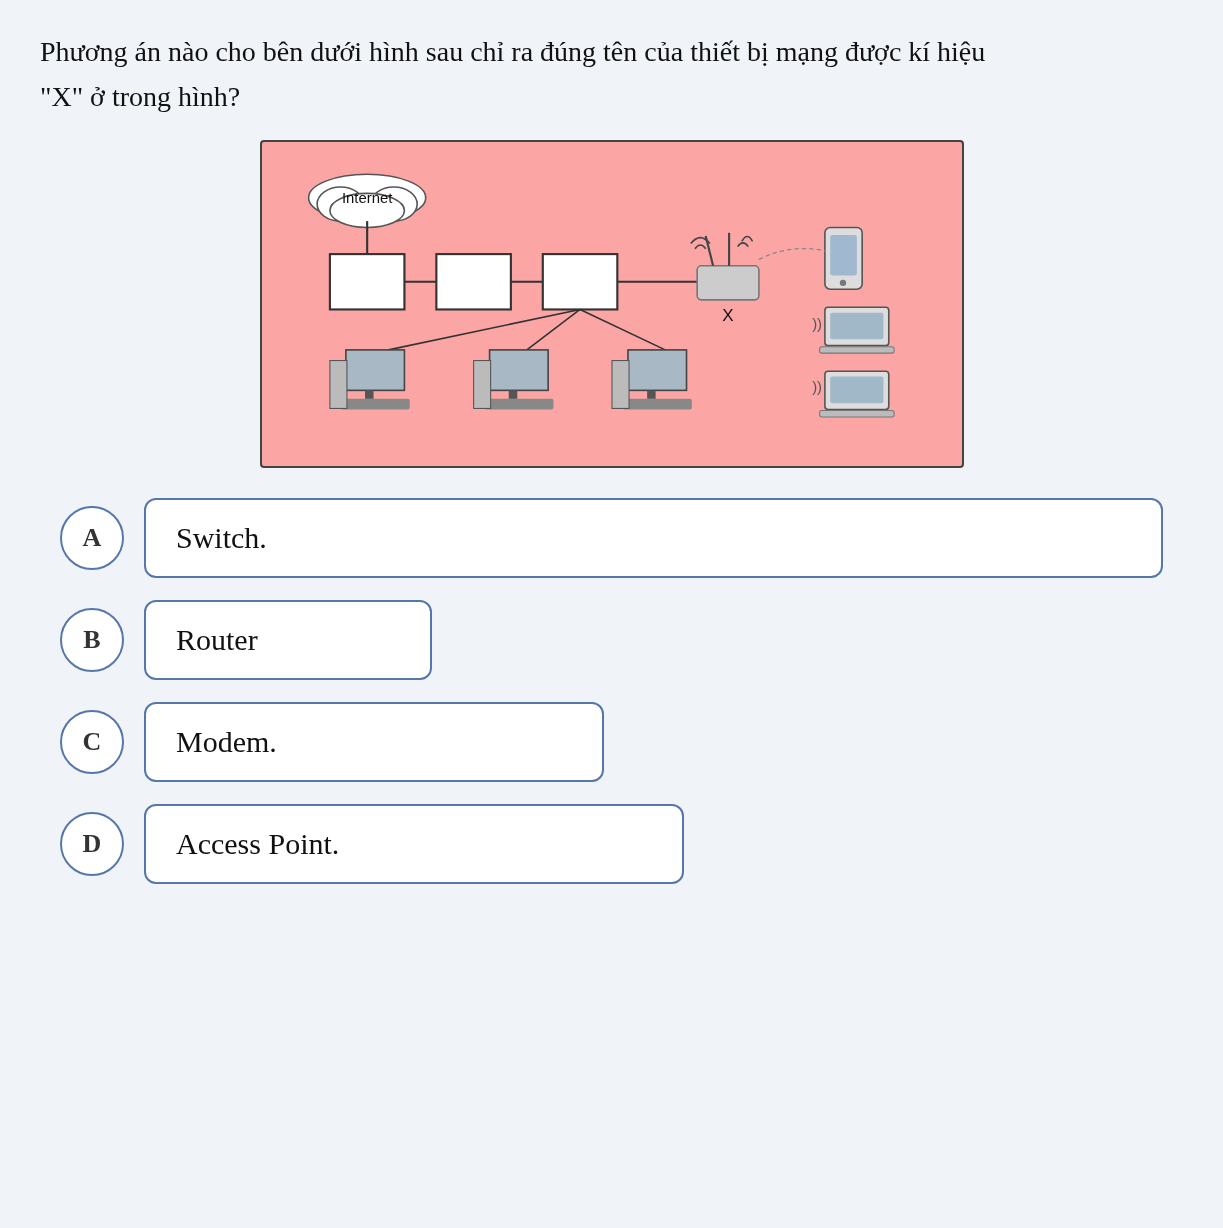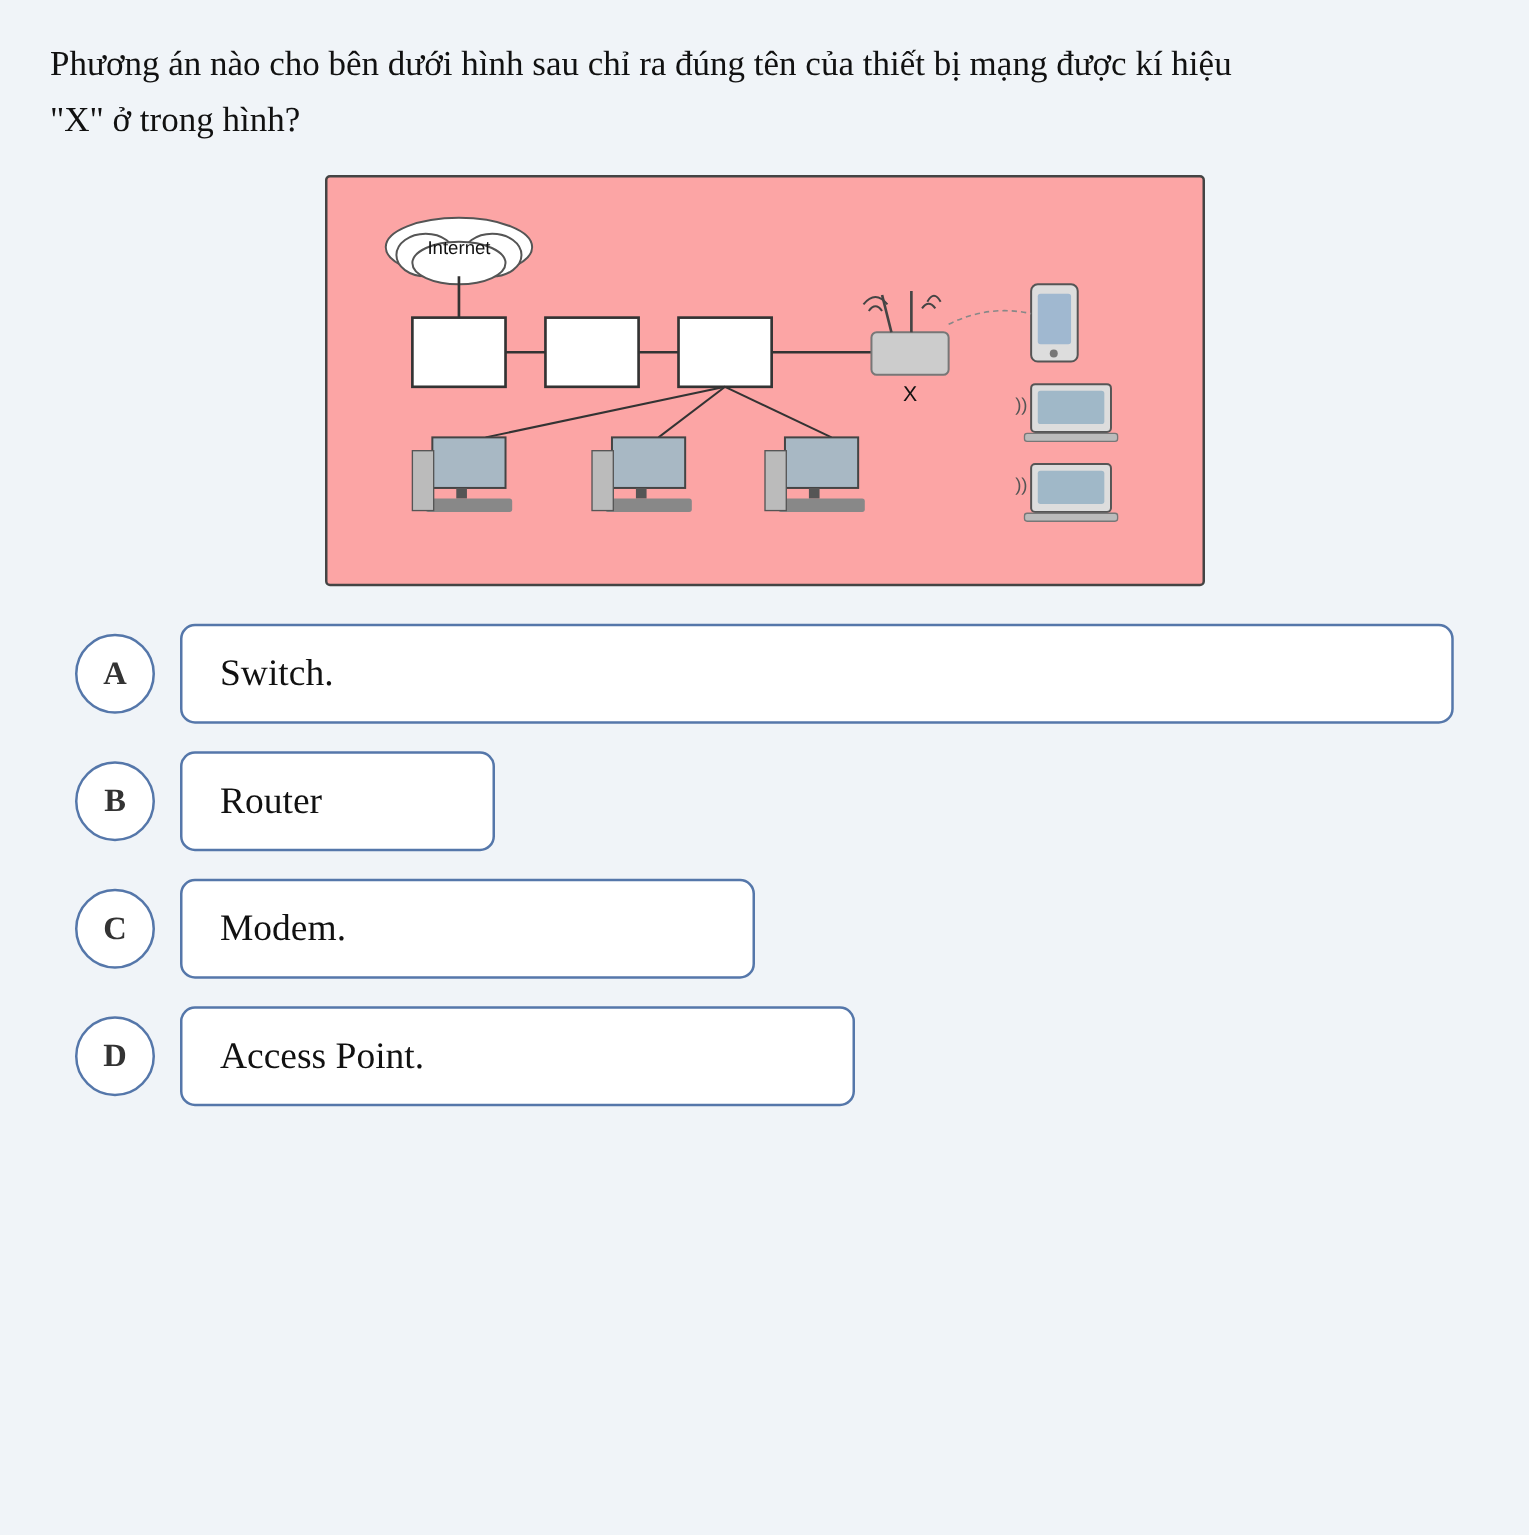--- a/index.html
+++ b/index.html
@@ -112,21 +112,21 @@
       color: #111;
       background: #fff;
       cursor: pointer;
       min-height: 80px;
       display: flex;
       align-items: center;
     }
 
     .option-box-b {
       flex: unset;
-      width: 252px;
+      width: 288px;
       border: 2px solid #5577aa;
       border-radius: 12px;
       padding: 18px 30px;
       font-size: 30px;
       color: #111;
       background: #fff;
       cursor: pointer;
       min-height: 80px;
       display: flex;
       align-items: center;

